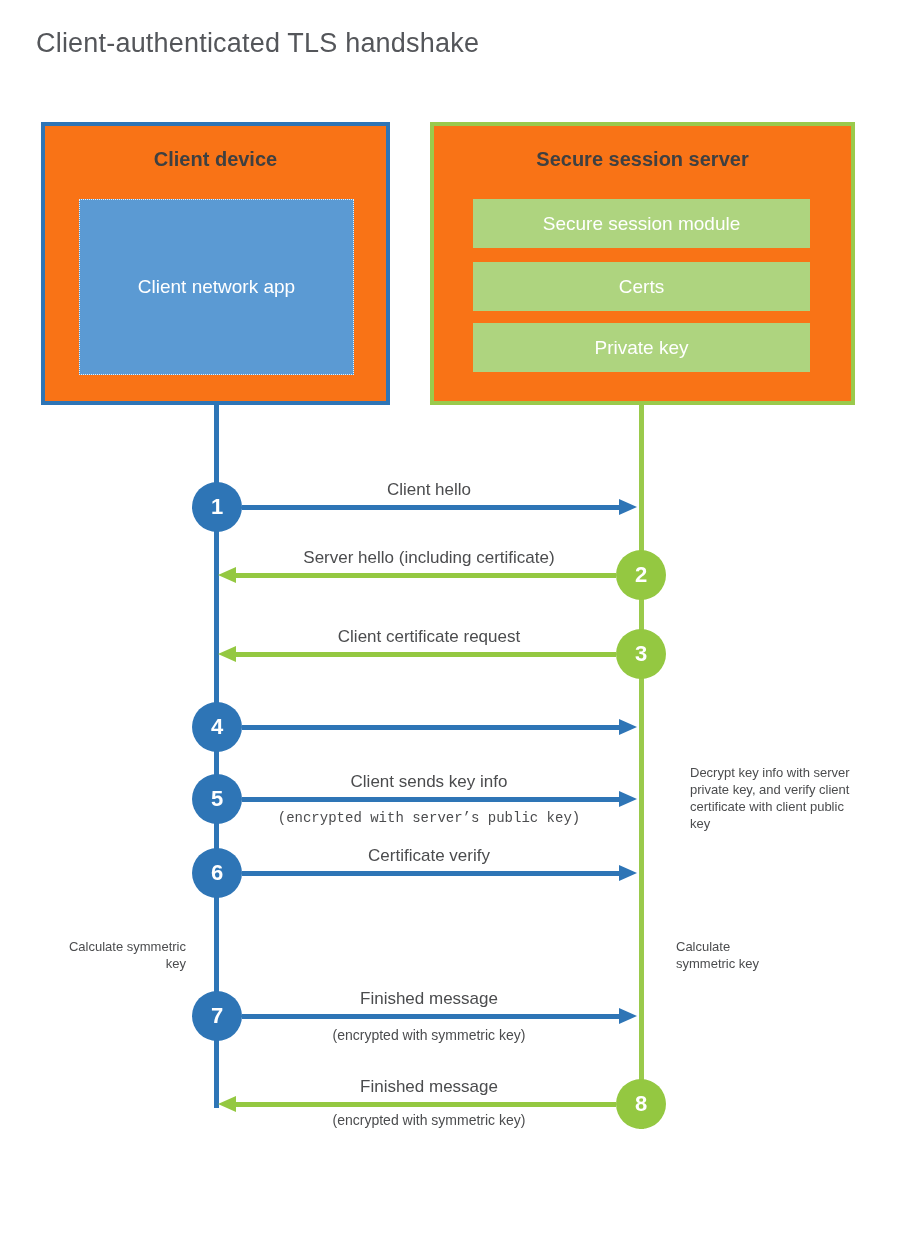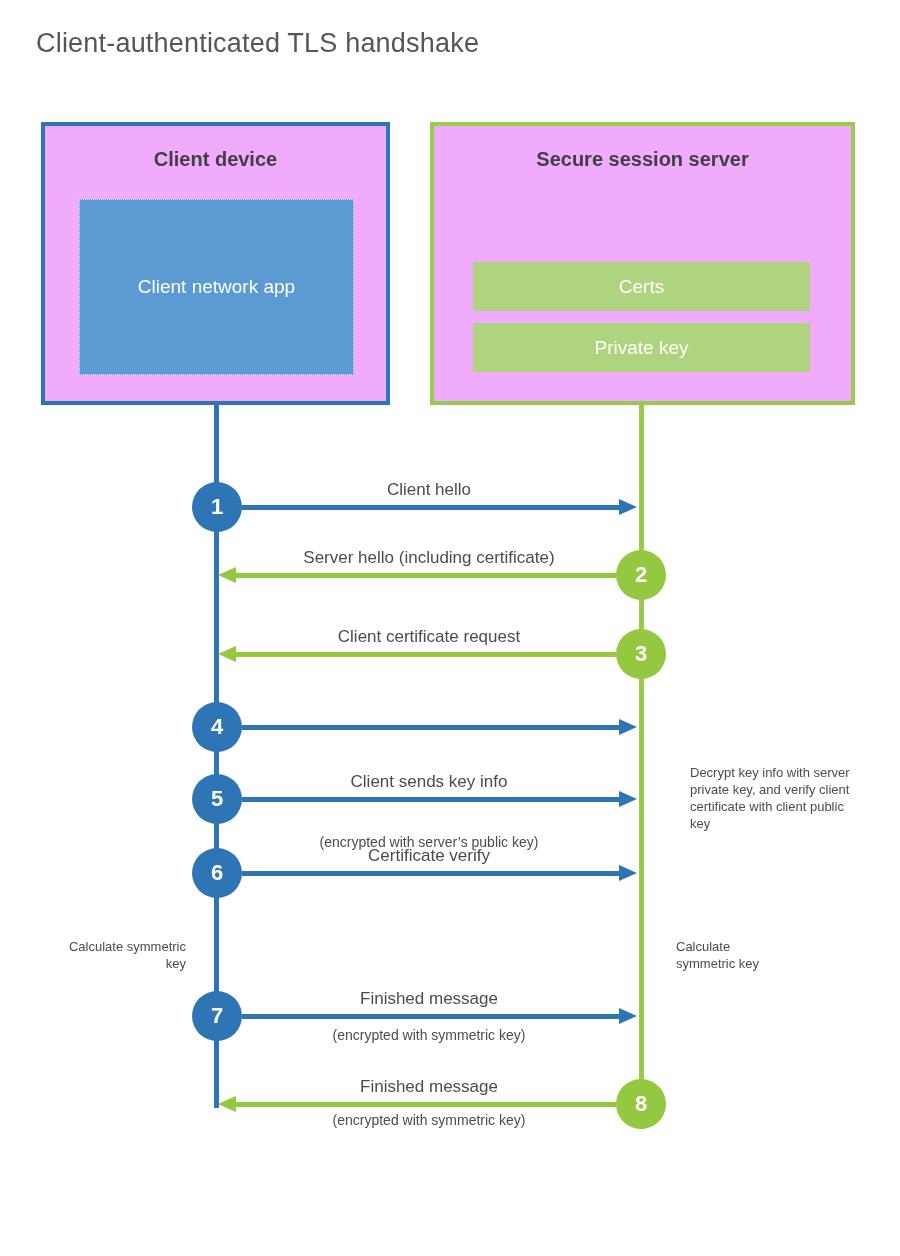--- a/index.html
+++ b/index.html
@@ -2,21 +2,21 @@
 <html><head>
 <meta charset="utf-8">
 <style>
   html,body{margin:0;padding:0;background:#ffffff;}
   body{font-family:"Liberation Sans","DejaVu Sans",sans-serif;}
   .canvas{position:relative;width:900px;height:1256px;background:#ffffff;overflow:hidden;}
 
   .page-title{position:absolute;left:36px;top:28px;font-size:27px;font-weight:400;color:#54565a;letter-spacing:0.2px;}
 
   
-  .actor-box{position:absolute;top:122px;height:283px;background:#f0abfc;box-sizing:border-box;padding-left:8px;}
+  .actor-box{position:absolute;top:122px;height:283px;background:#f97316;box-sizing:border-box;padding-left:8px;}
   .client-box{left:41px;width:349px;border:4px solid #2e75b6;}
   .server-box{left:430px;width:425px;border:4px solid #9aca4c;}
   .actor-title{position:absolute;left:0;top:22px;width:100%;text-align:center;font-size:20px;font-weight:700;color:#3f4041;}
 
   .client-app{position:absolute;left:34px;top:73px;width:275px;height:176px;background:#5b9ad3;border:1px dotted rgba(255,255,255,0.85);box-sizing:border-box;display:flex;align-items:center;justify-content:center;}
   .client-app-label{display:block;width:170px;text-align:center;font-size:19px;line-height:1.55;color:#ffffff;}
 
   .server-bar{position:absolute;left:39px;width:337px;height:49px;background:#aed47f;color:#ffffff;font-size:19px;text-align:center;line-height:49px;}
 
   
@@ -56,20 +56,21 @@
 
   <div class="actor-box client-box">
     <div class="actor-title">Client device</div>
     <div class="client-app">
       <span class="client-app-label">Client network app</span>
     </div>
   </div>
 
   <div class="actor-box server-box">
     <div class="actor-title">Secure session server</div>
+    <div class="server-bar" style="top:73px;">Secure session module</div>
     <div class="server-bar" style="top:197px;">Private key</div>
     <div class="server-bar" style="top:136px;">Certs</div>
   </div>
 
   <div class="vline blue"></div>
   <div class="vline green"></div>
 
   <div class="msg" style="top:480px;">Client hello</div>
   <div class="hline blue" style="top:505px;"></div>
   <div class="head right" style="top:499px;"></div>
@@ -86,21 +87,21 @@
   <div class="circle green" style="top:629px;">3</div>
 
   <div class="hline blue" style="top:725px;"></div>
   <div class="head right" style="top:719px;"></div>
   <div class="circle blue" style="top:702px;">4</div>
 
   <div class="msg" style="top:772px;">Client sends key info</div>
   <div class="hline blue" style="top:797px;"></div>
   <div class="head right" style="top:791px;"></div>
   <div class="circle blue" style="top:774px;">5</div>
-  <div class="sub" style="top:834px;">(encrypted with server’s public key)</div>
+  <div class="sub" style="top:810px;font-family:Liberation Mono, monospace;">(encrypted with server’s public key)</div>
 
   <div class="msg" style="top:846px;">Certificate verify</div>
   <div class="hline blue" style="top:871px;"></div>
   <div class="head right" style="top:865px;"></div>
   <div class="circle blue" style="top:848px;">6</div>
 
   <div class="msg" style="top:989px;">Finished message</div>
   <div class="hline blue" style="top:1014px;"></div>
   <div class="head right" style="top:1008px;"></div>
   <div class="circle blue" style="top:991px;">7</div>

